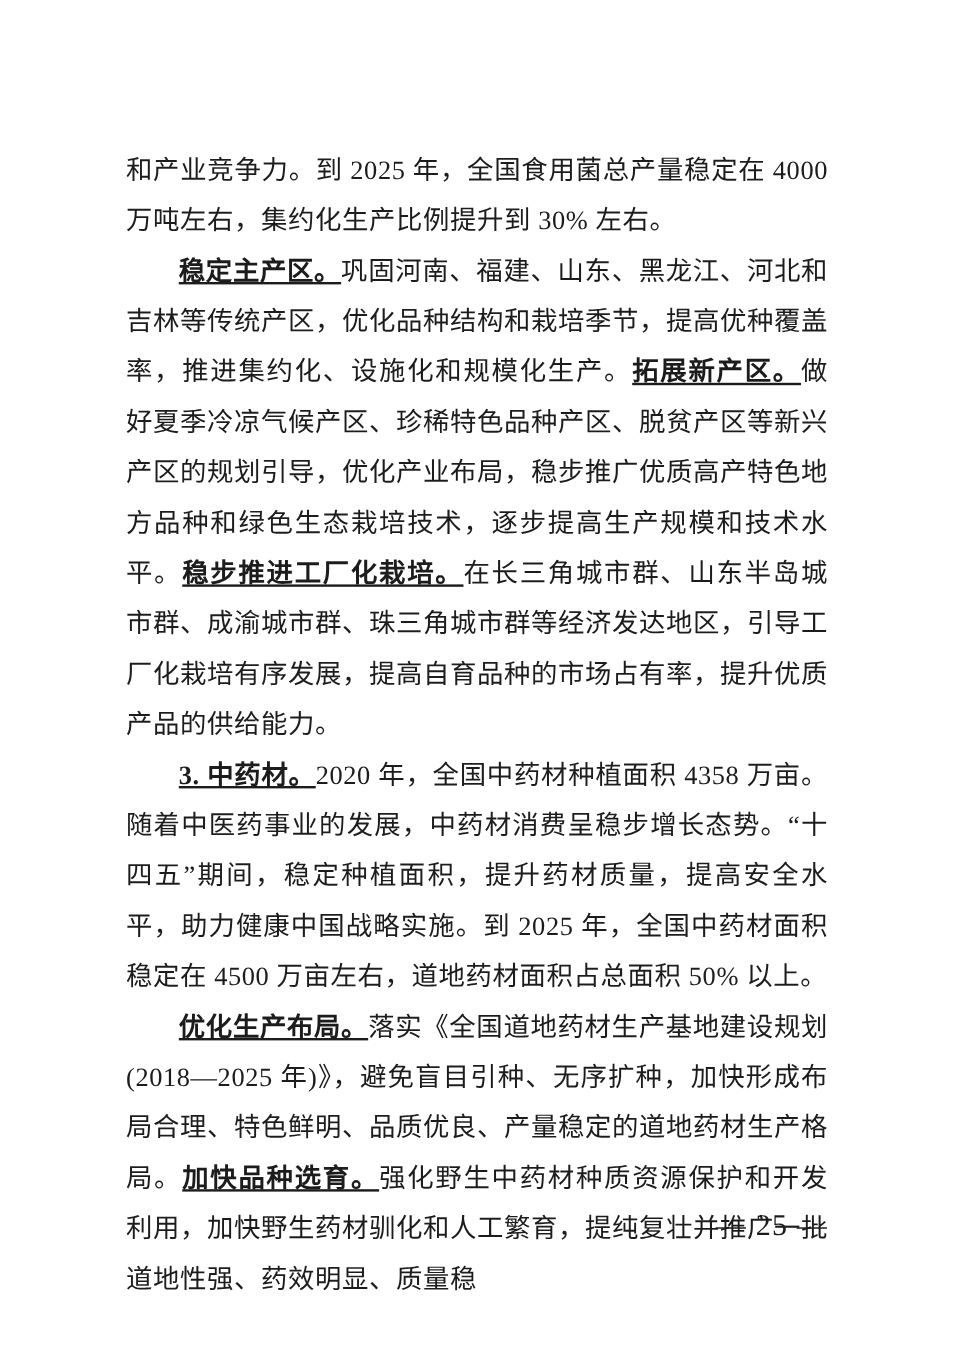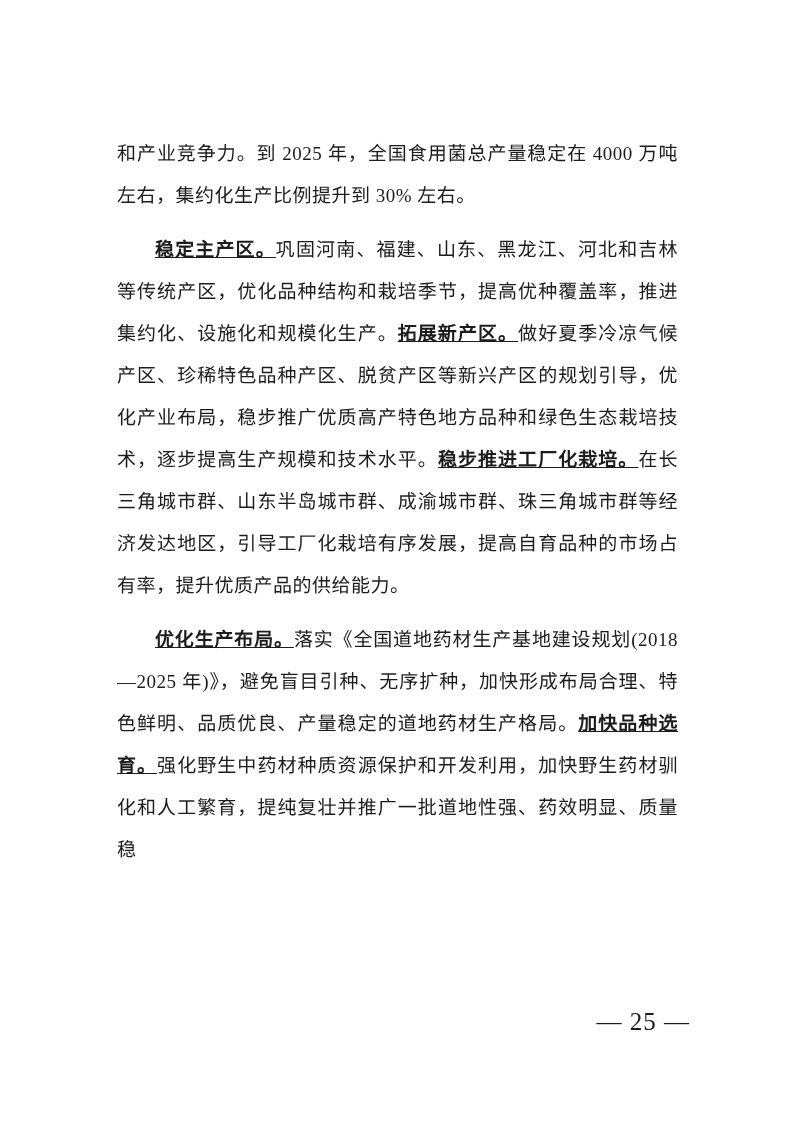--- a/index.html
+++ b/index.html
@@ -16,23 +16,23 @@
     font-family: "Liberation Serif", "DejaVu Serif", serif;
     color: #1c1c1c;
   }
   .text-block {
     position: absolute;
     left: 105px;
     top: 121px;
     width: 585px;
   }
   .text-block p {
-    margin: 12px;
+    margin: 0;
     padding: 0;
-    font-size: 19px;
+    font-size: 22px;
     line-height: 42px;
     text-align: justify;
     text-justify: inter-character;
     letter-spacing: 0.5px;
   }
   .text-block p.indent {
     text-indent: 2em;
   }
   .text-block .run-bold {
     font-weight: bold;
@@ -48,16 +48,17 @@
     color: #1c1c1c;
   }
 </style>
 </head>
 <body>
 
 <div class="page">
   <div class="text-block" id="doc-body">
       <p><span class="run-normal">和产业竞争力。到 2025 年，全国食用菌总产量稳定在 4000 万吨左右，集约化生产比例提升到 30% 左右。</span></p>
       <p class="indent"><span class="run-bold">稳定主产区。</span><span class="run-normal">巩固河南、福建、山东、黑龙江、河北和吉林等传统产区，优化品种结构和栽培季节，提高优种覆盖率，推进集约化、设施化和规模化生产。</span><span class="run-bold">拓展新产区。</span><span class="run-normal">做好夏季冷凉气候产区、珍稀特色品种产区、脱贫产区等新兴产区的规划引导，优化产业布局，稳步推广优质高产特色地方品种和绿色生态栽培技术，逐步提高生产规模和技术水平。</span><span class="run-bold">稳步推进工厂化栽培。</span><span class="run-normal">在长三角城市群、山东半岛城市群、成渝城市群、珠三角城市群等经济发达地区，引导工厂化栽培有序发展，提高自育品种的市场占有率，提升优质产品的供给能力。</span></p>
+      <p class="indent"><span class="run-bold">3. 中药材。</span><span class="run-normal">2020 年，全国中药材种植面积 4358 万亩。随着中医药事业的发展，中药材消费呈稳步增长态势。“十四五”期间，稳定种植面积，提升药材质量，提高安全水平，助力健康中国战略实施。到 2025 年，全国中药材面积稳定在 4500 万亩左右，道地药材面积占总面积 50% 以上。</span></p>
       <p class="indent"><span class="run-bold">优化生产布局。</span><span class="run-normal">落实《全国道地药材生产基地建设规划(2018—2025 年)》，避免盲目引种、无序扩种，加快形成布局合理、特色鲜明、品质优良、产量稳定的道地药材生产格局。</span><span class="run-bold">加快品种选育。</span><span class="run-normal">强化野生中药材种质资源保护和开发利用，加快野生药材驯化和人工繁育，提纯复壮并推广一批道地性强、药效明显、质量稳</span></p>
     </div>
   <div class="page-number">— 25 —</div>
 </div>
 
 </body></html>

